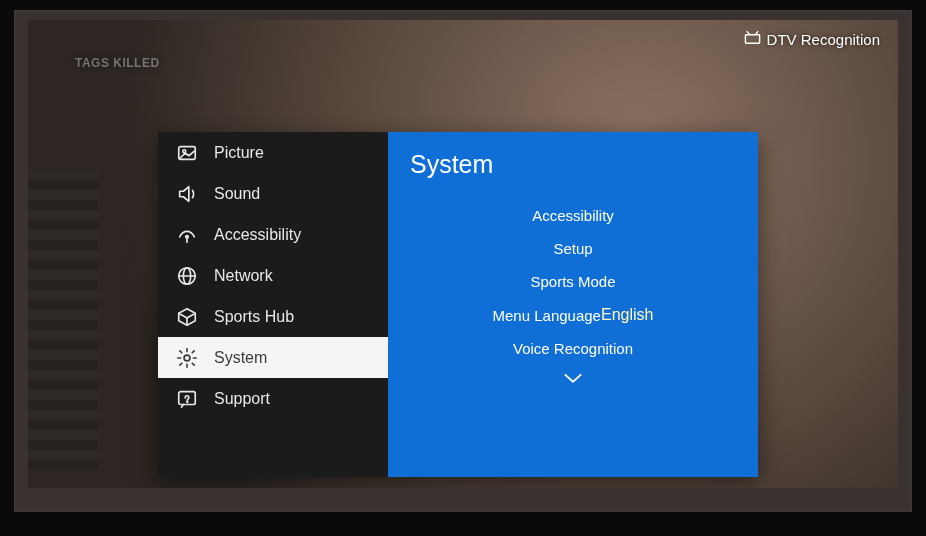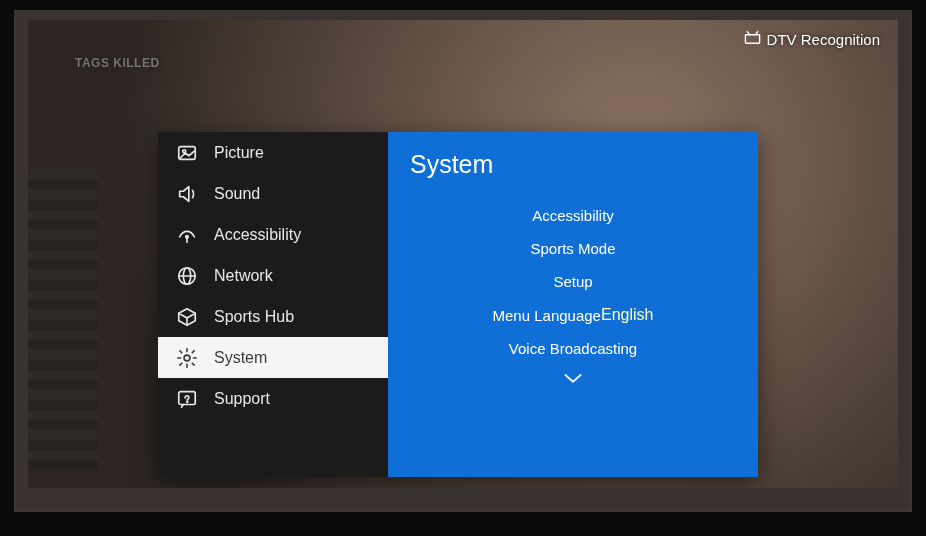--- a/index.html
+++ b/index.html
@@ -225,31 +225,31 @@
           </div>
         </div>
 
       <div class="panel">
         <div class="panel-title">System</div>
         <div class="panel-items" id="panel-items">
             <div class="panel-item">
               <span>Accessibility</span>
             </div>
             <div class="panel-item">
+              <span>Setup</span>
+            </div>
+            <div class="panel-item">
               <span>Sports Mode</span>
-            </div>
-            <div class="panel-item">
-              <span>Setup</span>
             </div>
             <div class="panel-item">
               <span>Menu Language</span>
               <span class="value">English</span>
             </div>
             <div class="panel-item">
-              <span>Voice Broadcasting</span>
+              <span>Voice Recognition</span>
             </div>
           </div>
         <div class="panel-scroll-down">
           <span class="icon">
             <svg viewBox="0 0 24 14" fill="none" stroke-width="2">
               <polyline points="3,3 12,11 21,3"></polyline>
             </svg>
           </span>
         </div>
       </div>

